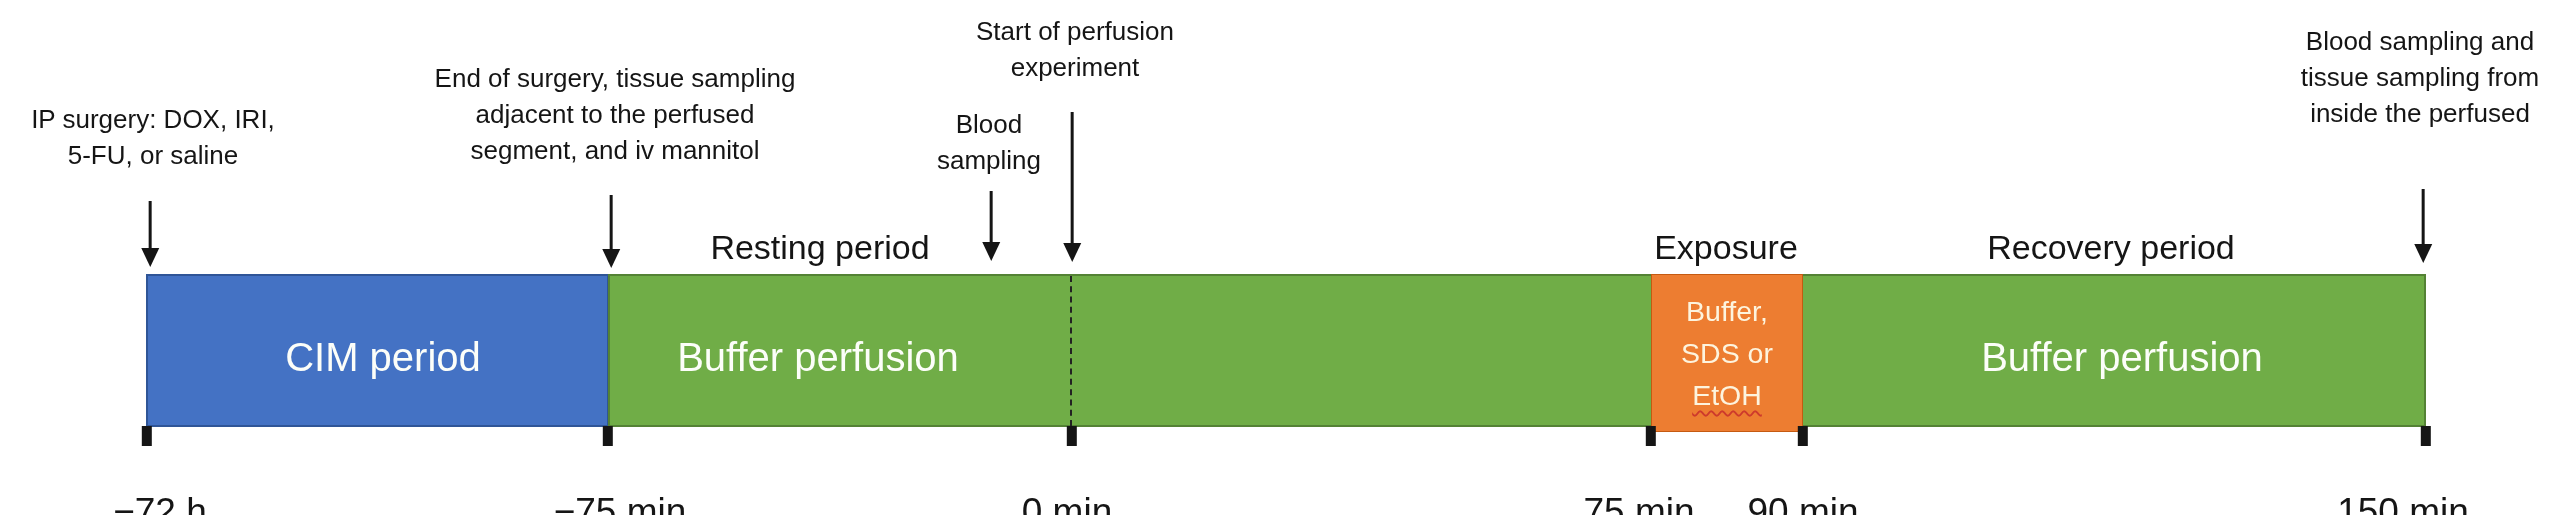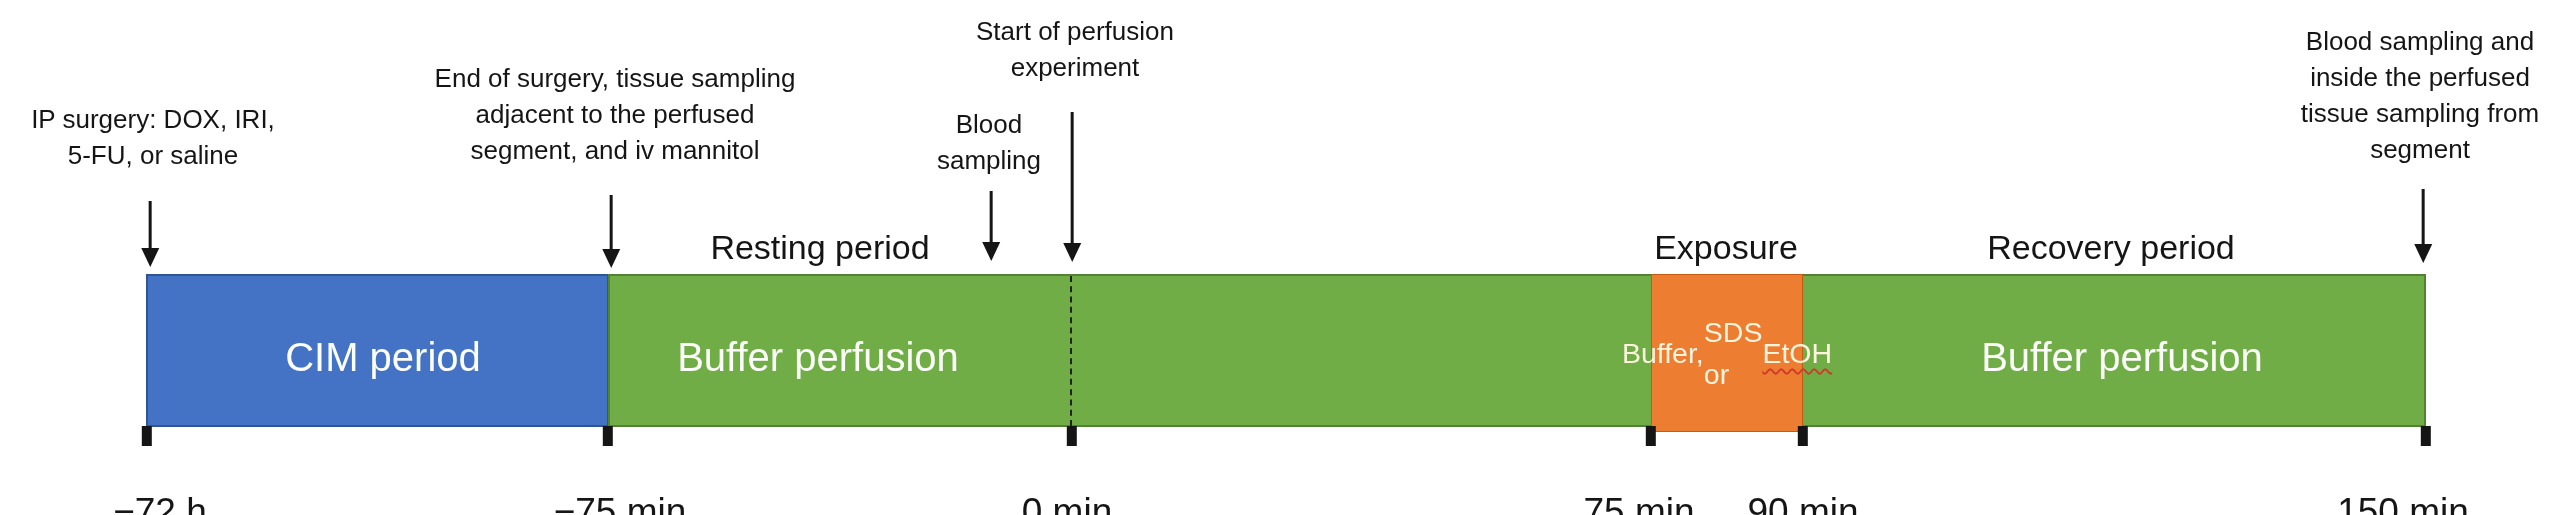--- a/index.html
+++ b/index.html
@@ -26,21 +26,21 @@
 
   
   .period{position:absolute;top:228px;transform:translateX(-50%);font-size:34px;white-space:nowrap;color:var(--ink);}
 
   
   .seg{position:absolute;top:274px;height:153px;}
   .seg-cim{left:146px;width:463px;background:var(--cim-blue);border:2.6px solid var(--cim-blue-border);}
   .seg-buffer{left:608px;width:1818px;background:var(--buffer-green);border:2.6px solid var(--buffer-green-border);}
   .exposure-box{position:absolute;left:1651px;top:274px;width:152px;height:158px;
                 background:var(--exposure-orange);border:1.9px solid var(--exposure-orange-border);
-                display:flex;justify-content:center;align-items:center;
+                display:flex;flex-direction:column;justify-content:center;align-items:center;
                 font-size:28.5px;line-height:42px;color:var(--exposure-text);}
   .u-wavy{text-decoration-line:underline;text-decoration-style:wavy;
           text-decoration-color:var(--spellcheck-red);text-decoration-thickness:1.9px;text-underline-offset:5.2px;}
   .dashline{position:absolute;left:1070px;top:276px;height:150px;width:0;border-left:2.6px dashed #222;}
 
   .barlabel{position:absolute;top:357px;transform:translate(-50%,-50%);
             font-size:40px;color:#FCFEF9;white-space:nowrap;margin-left:6px;}
 
   
   .tick{position:absolute;top:426px;width:10.4px;height:20px;background:var(--ink);transform:translateX(-50%);}
@@ -67,23 +67,22 @@
     <div>sampling</div>
   </div>
 
   <div class="ann" style="left:1075px;top:13px">
     <div>Start of perfusion</div>
     <div>experiment</div>
   </div>
 
   <div class="ann" style="left:2420px;top:23.4px">
     <div>Blood sampling and</div>
+    <div>tissue sampling from</div>
     <div>inside the perfused</div>
-    <div>tissue sampling from</div>
-    <div>segment</div>
   </div>
 
   <div class="arrow" style="left:150px;top:201px;height:66px">
     <div class="shaft" style="height:48px"></div>
       <div class="head"></div>
   </div>
   <div class="arrow" style="left:611px;top:195px;height:73px">
     <div class="shaft" style="height:54px"></div>
       <div class="head"></div>
   </div>

